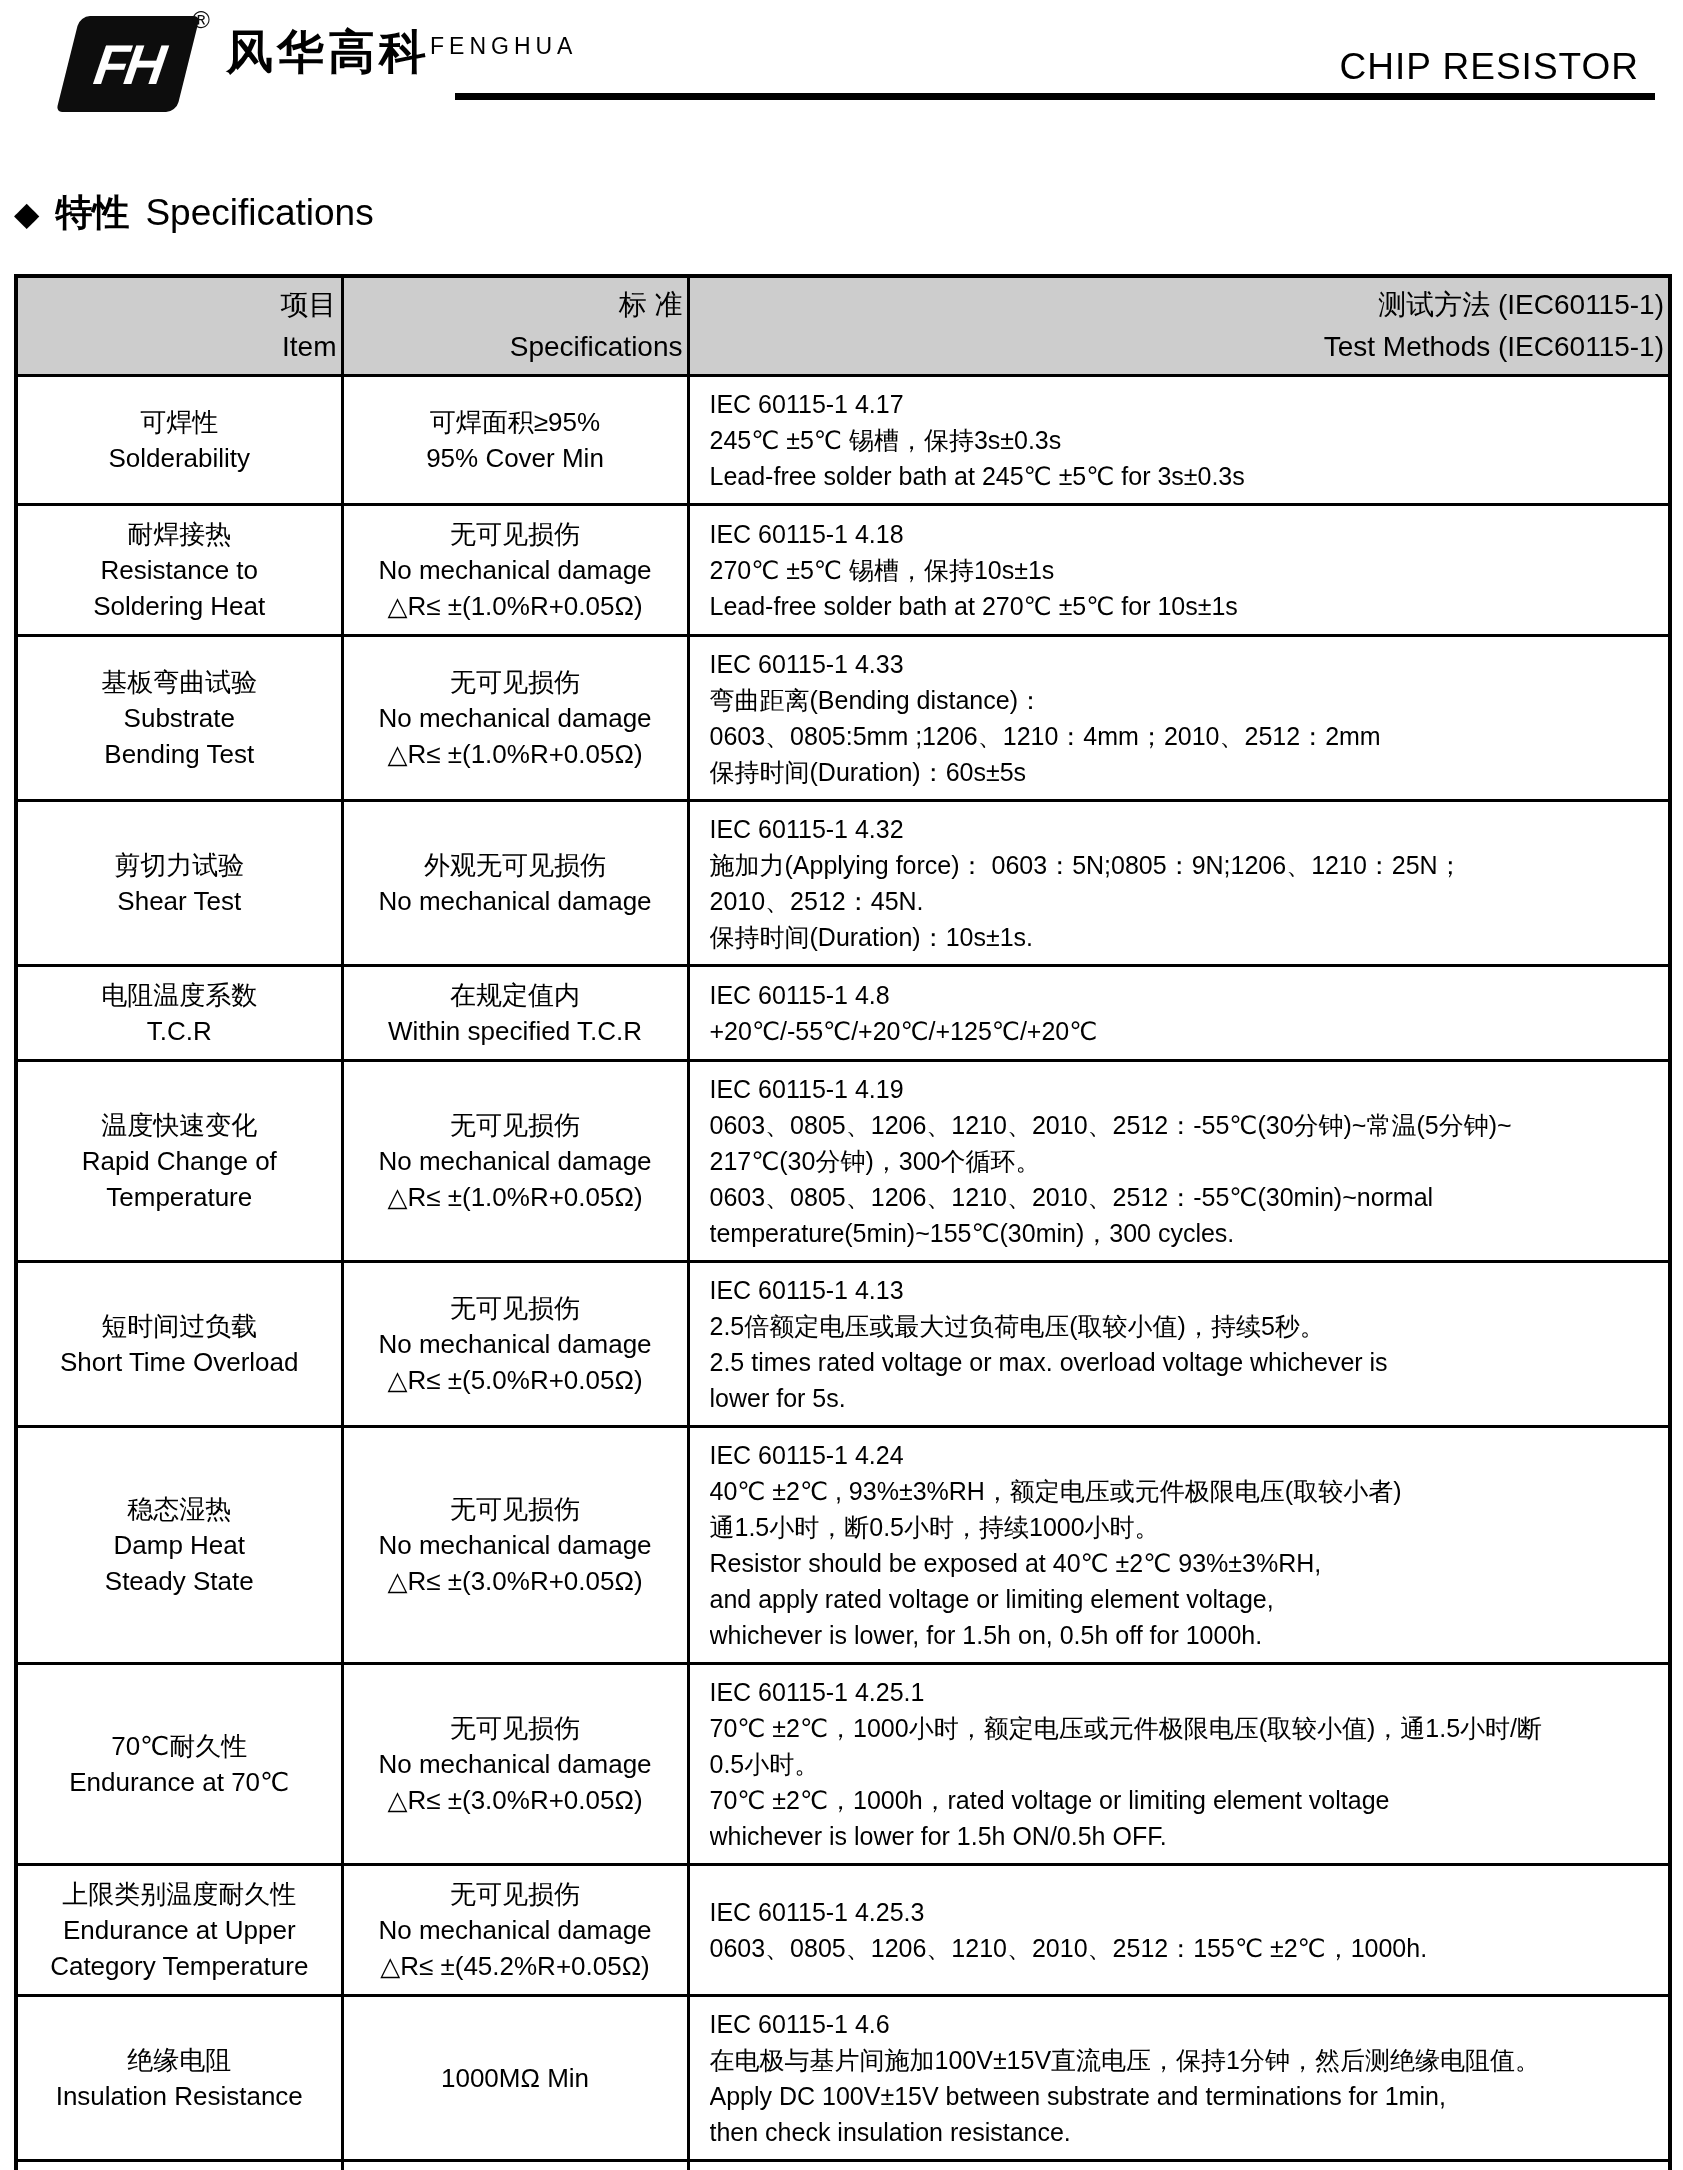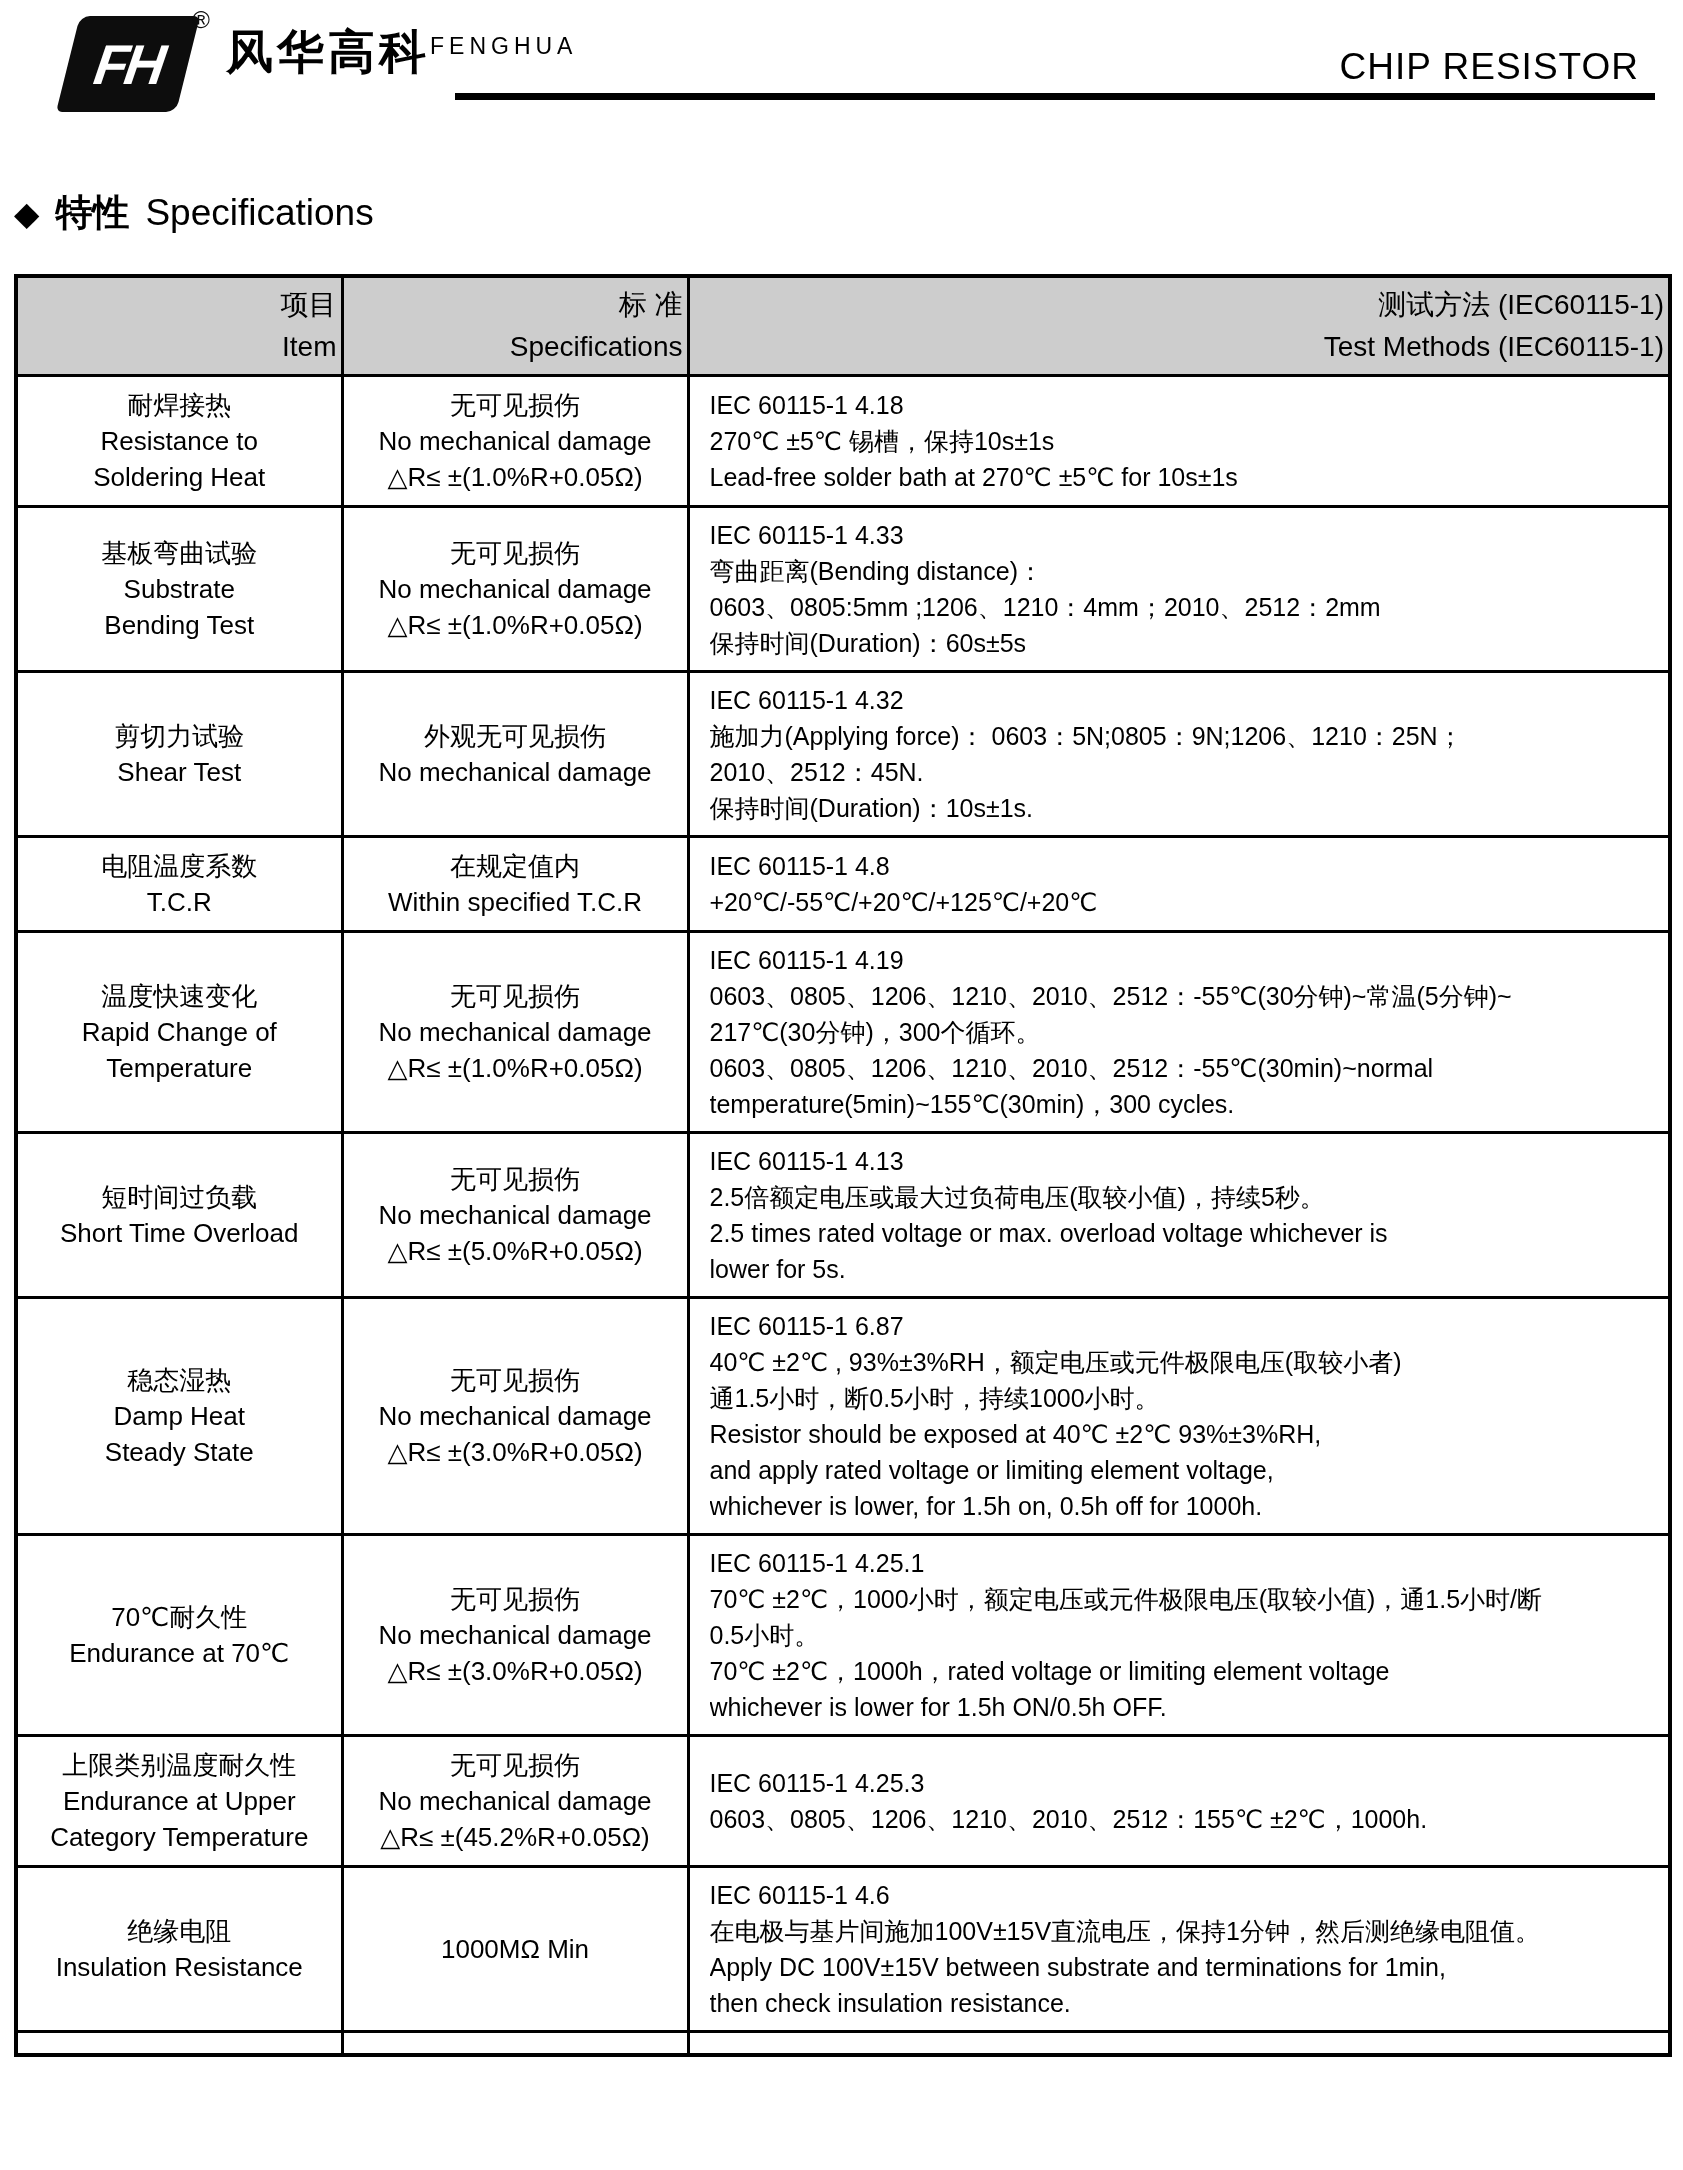--- a/index.html
+++ b/index.html
@@ -114,20 +114,35 @@
       </th>
       <th>
         <div>测试方法 (IEC60115-1)</div>
         <div>Test Methods  (IEC60115-1)</div>
       </th>
     </tr>
   </thead>
   <tbody>
       <tr>
         <td class="item">
+          <div class="line">可焊性</div>
+          <div class="line">Solderability</div>
+        </td>
+        <td class="spec">
+          <div class="line">可焊面积≥95%</div>
+          <div class="line">95% Cover Min</div>
+        </td>
+        <td class="method">
+          <div class="line">IEC 60115-1 4.17</div>
+          <div class="line">245℃ ±5℃ 锡槽，保持3s±0.3s</div>
+          <div class="line">Lead-free solder bath at 245℃ ±5℃ for 3s±0.3s</div>
+        </td>
+      </tr>
+      <tr>
+        <td class="item">
           <div class="line">耐焊接热</div>
           <div class="line">Resistance to</div>
           <div class="line">Soldering Heat</div>
         </td>
         <td class="spec">
           <div class="line">无可见损伤</div>
           <div class="line">No mechanical damage</div>
           <div class="line">△R≤ ±(1.0%R+0.05Ω)</div>
         </td>
         <td class="method">
@@ -225,21 +240,21 @@
           <div class="line">稳态湿热</div>
           <div class="line">Damp Heat</div>
           <div class="line">Steady State</div>
         </td>
         <td class="spec">
           <div class="line">无可见损伤</div>
           <div class="line">No mechanical damage</div>
           <div class="line">△R≤ ±(3.0%R+0.05Ω)</div>
         </td>
         <td class="method">
-          <div class="line">IEC 60115-1 6.87</div>
+          <div class="line">IEC 60115-1 4.24</div>
           <div class="line">40℃ ±2℃ , 93%±3%RH，额定电压或元件极限电压(取较小者)</div>
           <div class="line">通1.5小时，断0.5小时，持续1000小时。</div>
           <div class="line">Resistor should be exposed at 40℃ ±2℃   93%±3%RH,</div>
           <div class="line">and apply rated voltage or limiting element voltage,</div>
           <div class="line">whichever is lower,  for 1.5h on, 0.5h off for 1000h.</div>
         </td>
       </tr>
       <tr>
         <td class="item">
           <div class="line">70℃耐久性</div>

